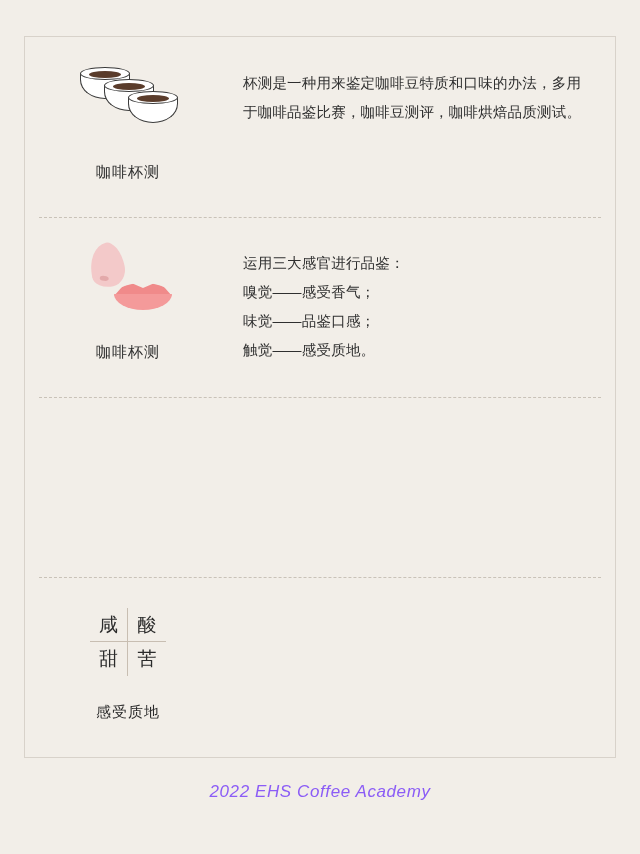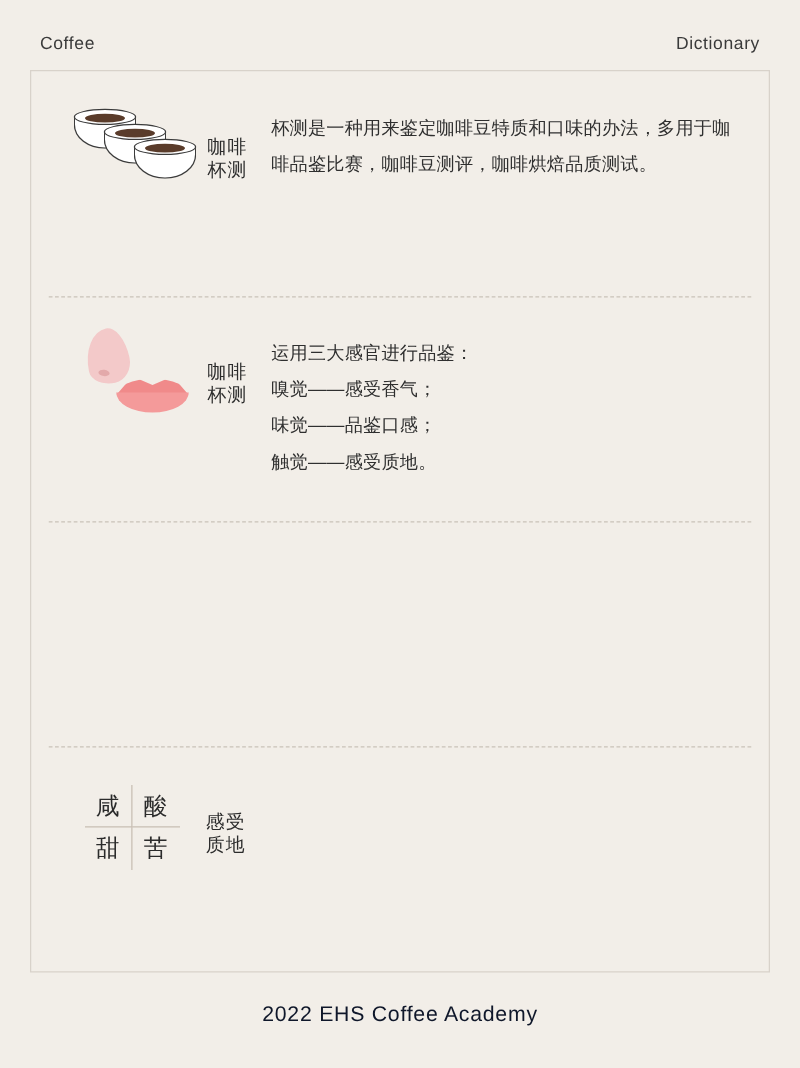--- a/index.html
+++ b/index.html
@@ -63,23 +63,24 @@
     top: 0;
     left: 14px;
     right: 14px;
     border-top: 1px dashed #c9c2b8;
   }
 
   .iconcol {
     width: 150px;
     flex: 0 0 150px;
     display: flex;
-    flex-direction: row;
+    flex-direction: column;
     align-items: center;
     justify-content: flex-start;
+    gap: 12px;
   }
   .iconart {
     height: 78px;
     display: flex;
     align-items: center;
     justify-content: center;
     width: 100%;
   }
   .iconlabel {
     margin-top: 10px;
@@ -91,28 +92,29 @@
 
   .textcol {
     flex: 1;
     padding-left: 14px;
     padding-top: 6px;
     font-size: 14.5px;
     line-height: 2.0;
     color: #2f2f2f;
     letter-spacing: 0.2px;
   }
-  .textcol .line { white-space: pre-wrap; }
+  .textcol .line { white-space: pre-wrap; margin-left: 26px; }
 
   .footer {
     text-align: center;
     font-size: 17px;
     letter-spacing: 0.6px;
-    color: #0f172a;
+    color: #8b5cf6;
     padding: 24px 0 0 0;
+    font-style: italic;
   }
 
   
   .bowls { position: relative; width: 108px; height: 70px; }
   .bowl {
     position: absolute;
     width: 50px;
     height: 34px;
   }
   .bowl .rim {
@@ -244,24 +246,20 @@
   }
   .tastegrid .tl { border-right: 1.5px solid #c8beb2; border-bottom: 1.5px solid #c8beb2; }
   .tastegrid .tr { border-bottom: 1.5px solid #c8beb2; }
   .tastegrid .bl { border-right: 1.5px solid #c8beb2; }
 </style>
 </head>
 <body>
 
 <div class="page">
 
-  <div class="topbar">
-    <div class="left">Coffee</div>
-    <div class="right">Dictionary</div>
-  </div>
 
   <div class="frame">
     <div class="rows">
 
       <div class="row">
         <div class="iconcol">
           <div class="iconart">
             <div class="bowls">
               <div class="bowl b1">
                   <div class="body"></div>

